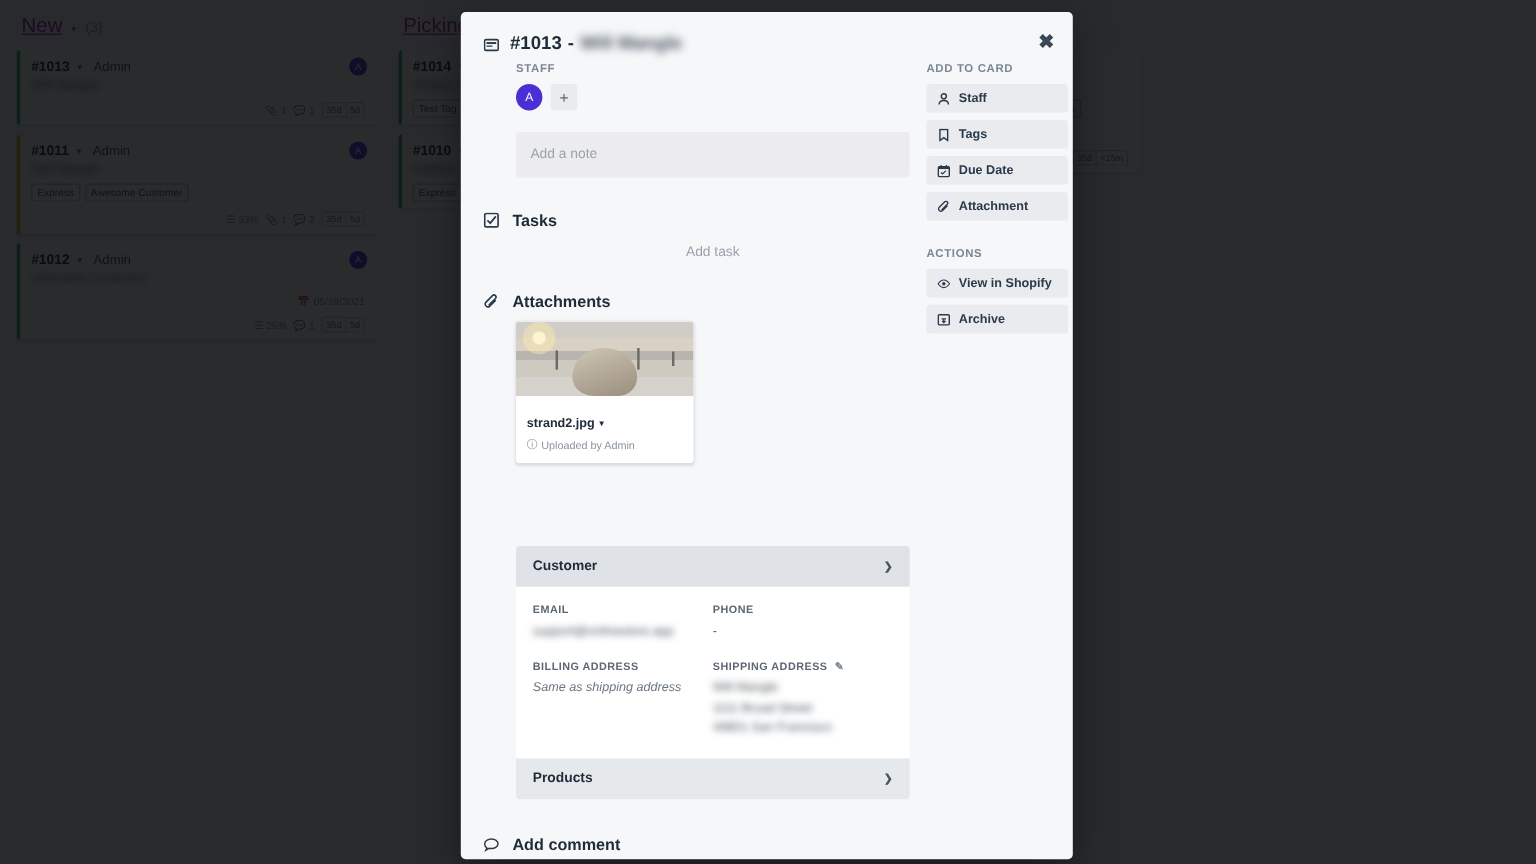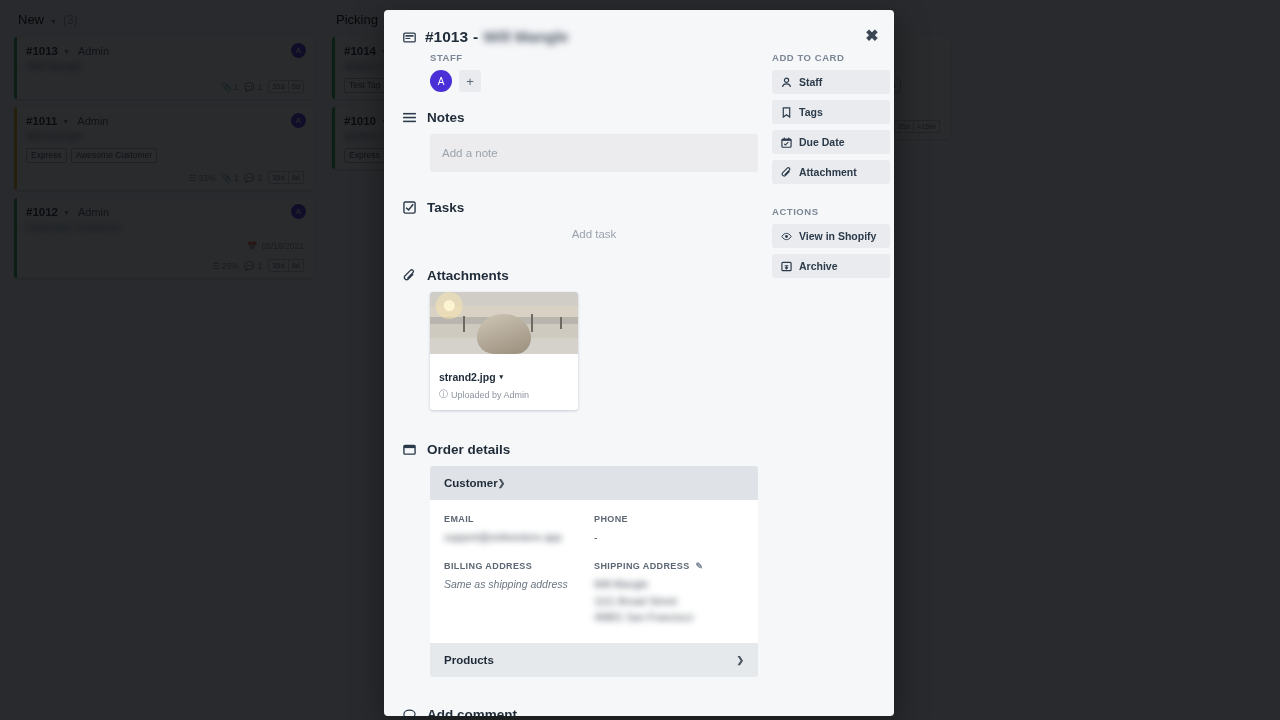--- a/index.html
+++ b/index.html
@@ -57,21 +57,21 @@
     display: flex;
     padding: 6px 14px 0 14px;
     gap: 18px;
     align-items: flex-start;
   }
   .column { width: 300px; flex: 0 0 300px; }
   .col-head {
     display: flex; align-items: baseline; gap: 6px;
     padding: 6px 4px 10px 4px;
   }
-  .col-name { font-size: 13px; color: #000000; }
+  .col-name { font-size: 17px; color: #a21caf; text-decoration: underline; }
   .col-caret { font-size: 7px; color: #6b7682; }
   .col-count { font-size: 12px; color: #9aa3ad; }
 
   .card {
     background: #fff;
     border-radius: 3px;
     border-left: 3px solid #2fa84f;
     box-shadow: 0 1px 2px rgba(9,30,66,.18);
     padding: 8px 10px 6px 9px;
     margin-bottom: 8px;
@@ -231,24 +231,25 @@
   }
   .thumb-post { position:absolute; width:2px; background:#6e6a62; }
   .attach-meta { padding: 17px 9px 9px 9px; }
   .attach-name { font-size: 10.5px; font-weight: bold; color: #1f2b38; display:flex; align-items:center; gap:4px;}
   .attach-sub { font-size: 9px; color: #8b949e; margin-top: 5px; display:flex; align-items:center; gap:3px;}
 
   .details-wrap { margin-left: 27px; }
   .accordion-head {
     background: #dfe2e6;
     padding: 11px 14px;
-    display: flex; align-items: center; justify-content: flex-start;
+    display: flex; align-items: center; justify-content: space-between;
     font-size: 11.5px; font-weight: bold; color: #1f2b38;
     cursor: pointer;
     border-radius: 3px 3px 0 0;
+    margin-top: 39px;
   }
   .accordion-body { background: #fff; padding: 14px 14px 18px 14px; }
   .kv-grid { display: grid; grid-template-columns: 1fr 1fr; row-gap: 16px; }
   .kv-label {
     font-size: 9px; font-weight: bold; color: #5c6773;
     letter-spacing: .4px; text-transform: uppercase;
     display: flex; align-items: center; gap: 6px;
   }
   .kv-value { font-size: 10.5px; color: #4a545f; margin-top: 5px; line-height: 1.55; }
   .kv-value.blur { filter: blur(3.2px); user-select: none; }
@@ -438,30 +439,20 @@
     <div class="modal-body">
 
       <div class="modal-left">
 
         <div class="section-label" style="margin-left:27px;">Staff</div>
         <div class="staff-row" style="margin-left:27px;">
           <div class="staff-avatar">A</div>
           <button class="staff-add">+</button>
         </div>
 
-        <div class="sec-head">
-          <span class="sec-icon">
-            <svg width="13" height="11" viewBox="0 0 14 12">
-                <rect y="1" width="14" height="1.7" fill="#2b3a4a"></rect>
-                <rect y="5.2" width="14" height="1.7" fill="#2b3a4a"></rect>
-                <rect y="9.4" width="14" height="1.7" fill="#2b3a4a"></rect>
-              </svg>
-          </span>
-          <span class="sec-title">Notes</span>
-        </div>
         <div class="note-box">Add a note</div>
 
         <div class="block-gap"></div>
 
         <div class="sec-head">
           <span class="sec-icon">
             <svg width="13" height="13" viewBox="0 0 14 14">
                 <rect x="1" y="1" width="12" height="12" rx="1.5" fill="none" stroke="#2b3a4a" stroke-width="1.5"></rect>
                 <path d="M3.4 7.2 L6 9.6 L11 3.6" fill="none" stroke="#2b3a4a" stroke-width="1.6"></path>
               </svg>
@@ -495,29 +486,20 @@
             </div>
             <div class="attach-sub">
               <span>ⓘ</span>
               <span>Uploaded by Admin</span>
             </div>
           </div>
         </div>
 
         <div class="block-gap" style="height:30px;"></div>
 
-        <div class="sec-head">
-          <span class="sec-icon">
-            <svg width="13" height="13" viewBox="0 0 14 14">
-                <rect x="1" y="2.5" width="12" height="9.5" rx="1" fill="none" stroke="#2b3a4a" stroke-width="1.5"></rect>
-                <rect x="1" y="2.5" width="12" height="3" fill="#2b3a4a"></rect>
-              </svg>
-          </span>
-          <span class="sec-title">Order details</span>
-        </div>
 
         <div class="details-wrap">
           <div class="accordion-head">
             <span>Customer</span>
             <span style="font-size:9px;color:#4a545f;">❯</span>
           </div>
           <div class="accordion-body">
             <div class="kv-grid">
 
               <div>

